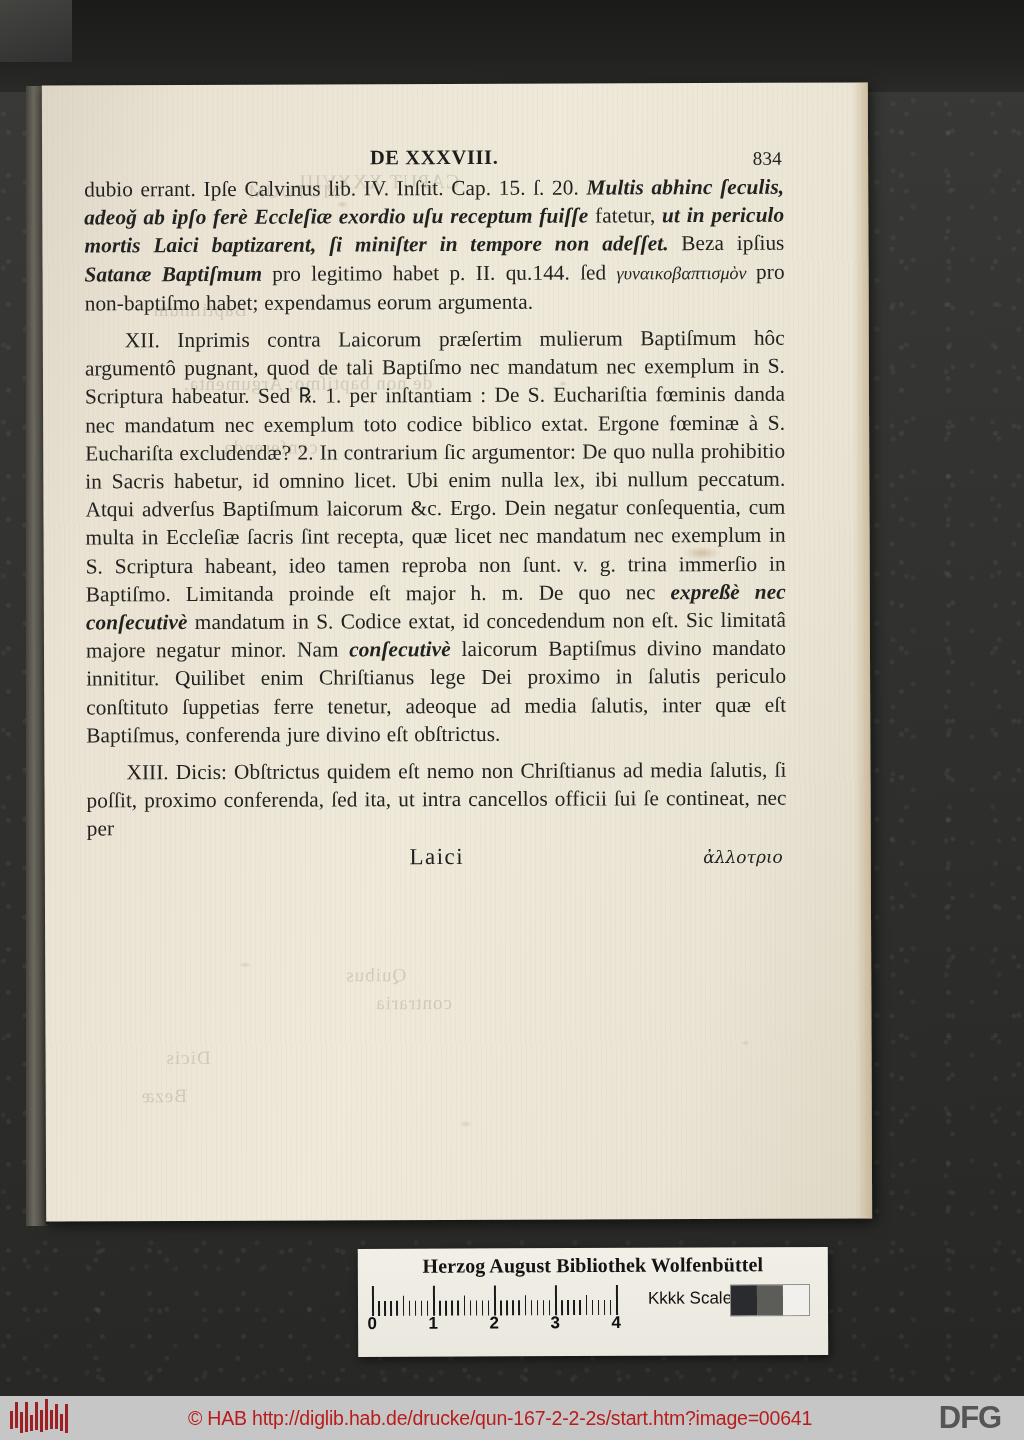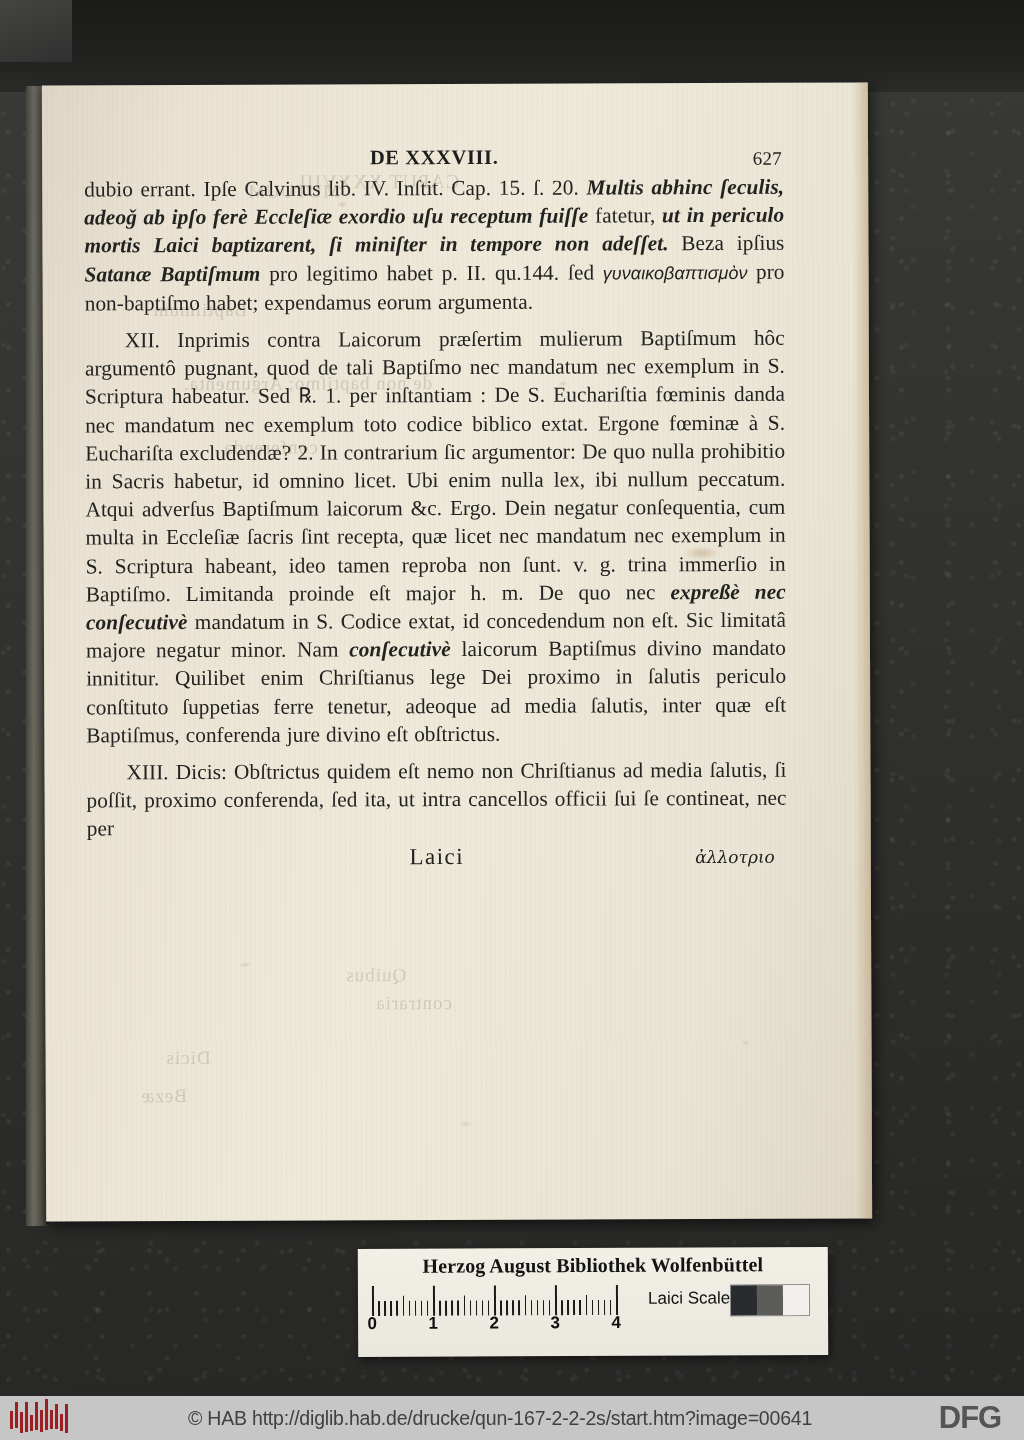--- a/index.html
+++ b/index.html
@@ -146,42 +146,42 @@
     text-align-last: left;
     letter-spacing: .05px;
     word-spacing: .6px;
     color: #222320;
   }
   p.indent { text-indent: 40px; }
   p.gap { margin-top: 9px; }
 
   i.it { font-style: italic; font-weight: 600; letter-spacing: .1px; }
   span.gk {
-    font-family: Liberation Sans, sans-serif;
+    font-family: Liberation Serif, serif;
     font-style: italic;
     font-size: 18px;
     margin-top: 9px;
   }
 
   
   #sigline {
     position: relative;
     height: 34px;
     margin-top: 2px;
   }
   #signature {
     position: absolute;
     left: 50%;
     transform: translateX(-50%);
     font-size: 23px;
     letter-spacing: 1.5px;
   }
   #catchword {
     position: absolute;
-    right: 12px;
+    right: 4px;
     top: 4px;
     font-family: "DejaVu Serif", serif;
     font-style: italic;
     font-size: 17px;
   }
 
   
   #rulercard {
     position: absolute;
     left: 358px;
@@ -274,21 +274,21 @@
   #hab-logo i {
     display: block;
     width: 3px;
     background: #9d1f24;
   }
   #footer-text {
     flex: 1 1 auto;
     text-align: center;
     font-family: "Liberation Sans", sans-serif;
     font-size: 19.5px;
-    color: #404040;
+    color: #b91c1c;
     letter-spacing: -.2px;
     white-space: nowrap;
   }
   #dfg-logo {
     flex: 0 0 auto;
     width: 96px;
     font-family: "Liberation Sans", sans-serif;
     font-weight: bold;
     font-size: 31px;
     color: #555555;
@@ -321,21 +321,21 @@
         <div class="ghost" style="left: 300px; top: 880px; font-size: 19px;">Quibus</div>
         <div class="ghost" style="left: 330px; top: 908px; font-size: 19px;">contraria</div>
         <div class="ghost" style="left: 120px; top: 962px; font-size: 19px;">Dicis</div>
         <div class="ghost" style="left: 95px; top: 1000px; font-size: 19px;">Bezæ</div>
       </div>
 
     <div id="textblock">
 
       <div class="runhead">
         <span class="title">DE XXXVIII.</span>
-        <span class="folio">627</span>
+        <span class="folio">834</span>
       </div>
 
       <div id="body-paragraphs">
           <p class="para"><span>dubio errant.   Ipſe Calvinus lib. IV. Inſtit. Cap. 15. ſ. 20. </span><i class="it">Multis abhinc ſeculis, adeoǧ ab ipſo ferè Eccleſiæ exordio uſu receptum fuiſſe </i><span>fatetur, </span><i class="it">ut in periculo mortis Laici baptizarent, ſi miniſter in tempore non adeſſet.</i><span> Beza ipſius </span><i class="it">Satanæ Baptiſmum </i><span>pro legitimo habet p. II. qu.144. ſed </span><span class="gk">γυναικοβαπτισμὸν </span><span>pro non-baptiſmo habet; expendamus eorum argumenta.</span></p>
           <p class="para indent gap"><span>XII.  Inprimis contra Laicorum præſertim mulierum Baptiſmum hôc argumentô pugnant, quod de tali Baptiſmo nec mandatum nec exemplum in S. Scriptura habeatur.   Sed ℞. 1. per inſtantiam : De S. Euchariſtia fœminis danda nec mandatum nec exemplum toto codice biblico extat.   Ergone fœminæ à S. Euchariſta excludendæ? 2. In contrarium ſic argumentor: De quo nulla prohibitio in Sacris habetur, id omnino licet.   Ubi enim nulla lex, ibi nullum peccatum.   Atqui adverſus Baptiſmum laicorum &amp;c. Ergo. Dein negatur conſequentia, cum multa in Eccleſiæ ſacris ſint recepta, quæ licet nec mandatum nec exemplum in S. Scriptura habeant, ideo tamen reproba non ſunt. v. g. trina immerſio in Baptiſmo. Limitanda proinde eſt major h. m.  De quo nec </span><i class="it">expreßè nec conſecutivè </i><span>mandatum in S. Codice extat, id concedendum non eſt.  Sic limitatâ majore negatur minor.   Nam </span><i class="it">conſecutivè </i><span>laicorum Baptiſmus divino mandato innititur. Quilibet enim Chriſtianus lege Dei proximo in ſalutis periculo conſtituto ſuppetias ferre tenetur, adeoque ad media ſalutis, inter quæ eſt Baptiſmus,  conferenda jure divino eſt obſtrictus.</span></p>
           <p class="para indent gap"><span>XIII.  Dicis: Obſtrictus quidem eſt nemo non Chriſtianus ad media ſalutis, ſi poſſit, proximo conferenda, ſed ita, ut intra cancellos officii ſui ſe contineat, nec per</span></p>
         </div>
 
       <div id="sigline">
         <span id="signature">Laici</span>
@@ -391,21 +391,21 @@
           <div class="t" style="left: 237.9px; height: 15px;"></div>
           <div class="t" style="left: 244px; height: 30px; width: 2px;"></div>
         </div>
       <div id="numrow">
           <span style="left: 0px;">0</span>
           <span style="left: 61px;">1</span>
           <span style="left: 122px;">2</span>
           <span style="left: 183px;">3</span>
           <span style="left: 244px;">4</span>
         </div>
-      <div id="grayscale-label">Laici Scale</div>
+      <div id="grayscale-label">Kkkk Scale</div>
       <div id="patches">
           <div class="p" style="background: rgb(42, 43, 47);"></div>
           <div class="p" style="background: rgb(92, 92, 88);"></div>
           <div class="p" style="background: rgb(241, 240, 236);"></div>
         </div>
     </div>
   </div>
 
   <div id="footer">
     <div id="hab-logo">

